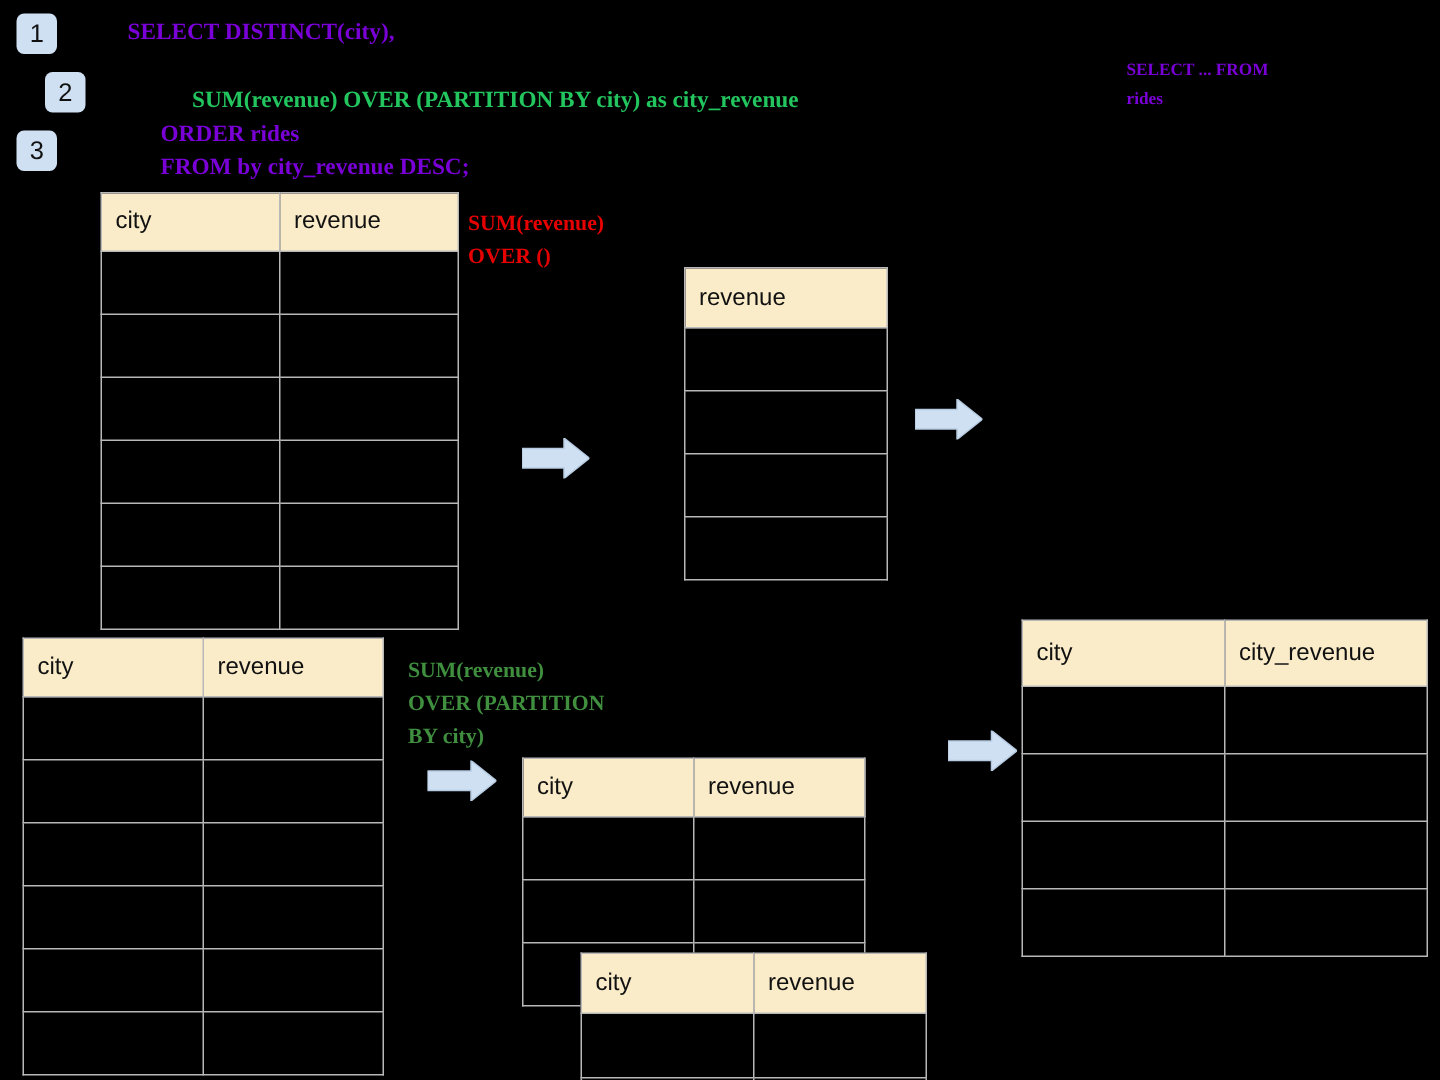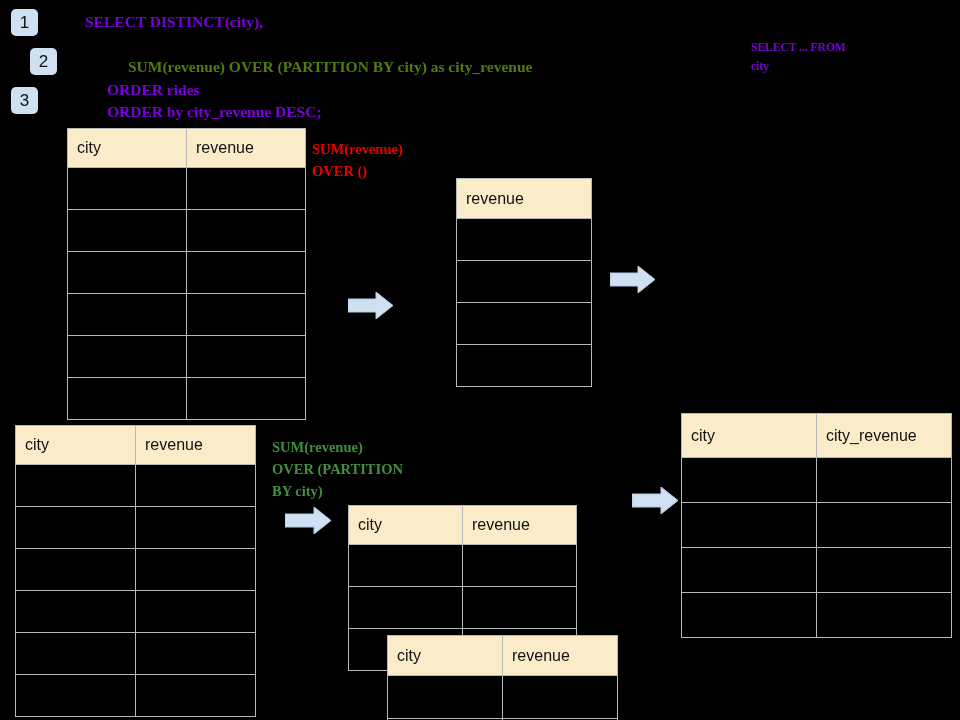--- a/index.html
+++ b/index.html
@@ -76,28 +76,28 @@
 
 <div id="canvas">
 
   <div class="badge" style="left:11px; top:9px;">1</div>
   <div class="badge" style="left:30px; top:48px;">2</div>
   <div class="badge" style="left:11px; top:87px;">3</div>
 
   <div class="code main" style="left:85px; top:11px; color:#7a00d8;">SELECT DISTINCT(city),</div>
 
 
-  <div class="code main" style="left:128px; top:56px; color:#4d7c0f;">SUM(revenue) OVER (PARTITION BY city) as city_revenue</div>
+  <div class="code main" style="left:128px; top:56px; color:#22c55e;">SUM(revenue) OVER (PARTITION BY city) as city_revenue</div>
 
   <div class="code main" style="left:107px; top:79px; color:#7a00d8;">ORDER rides</div>
 
-  <div class="code main" style="left:107px; top:101px; color:#7a00d8;">ORDER by city_revenue DESC;</div>
+  <div class="code main" style="left:107px; top:101px; color:#7a00d8;">FROM by city_revenue DESC;</div>
 
   <div class="code aside" style="left:751px; top:38px; color:#7a00d8;">SELECT ... FROM
-city</div>
+rides</div>
 
   <div class="code annot" style="left:312px; top:138px; color:#e60000;">SUM(revenue)
 OVER ()</div>
 
   <div class="code annot" style="left:272px; top:436px; color:#3f8f3f;">SUM(revenue)
 OVER (PARTITION
 BY city)</div>
 
   <table class="tbl" style="left:67px; top:128px; width:238px;">
     <colgroup>

